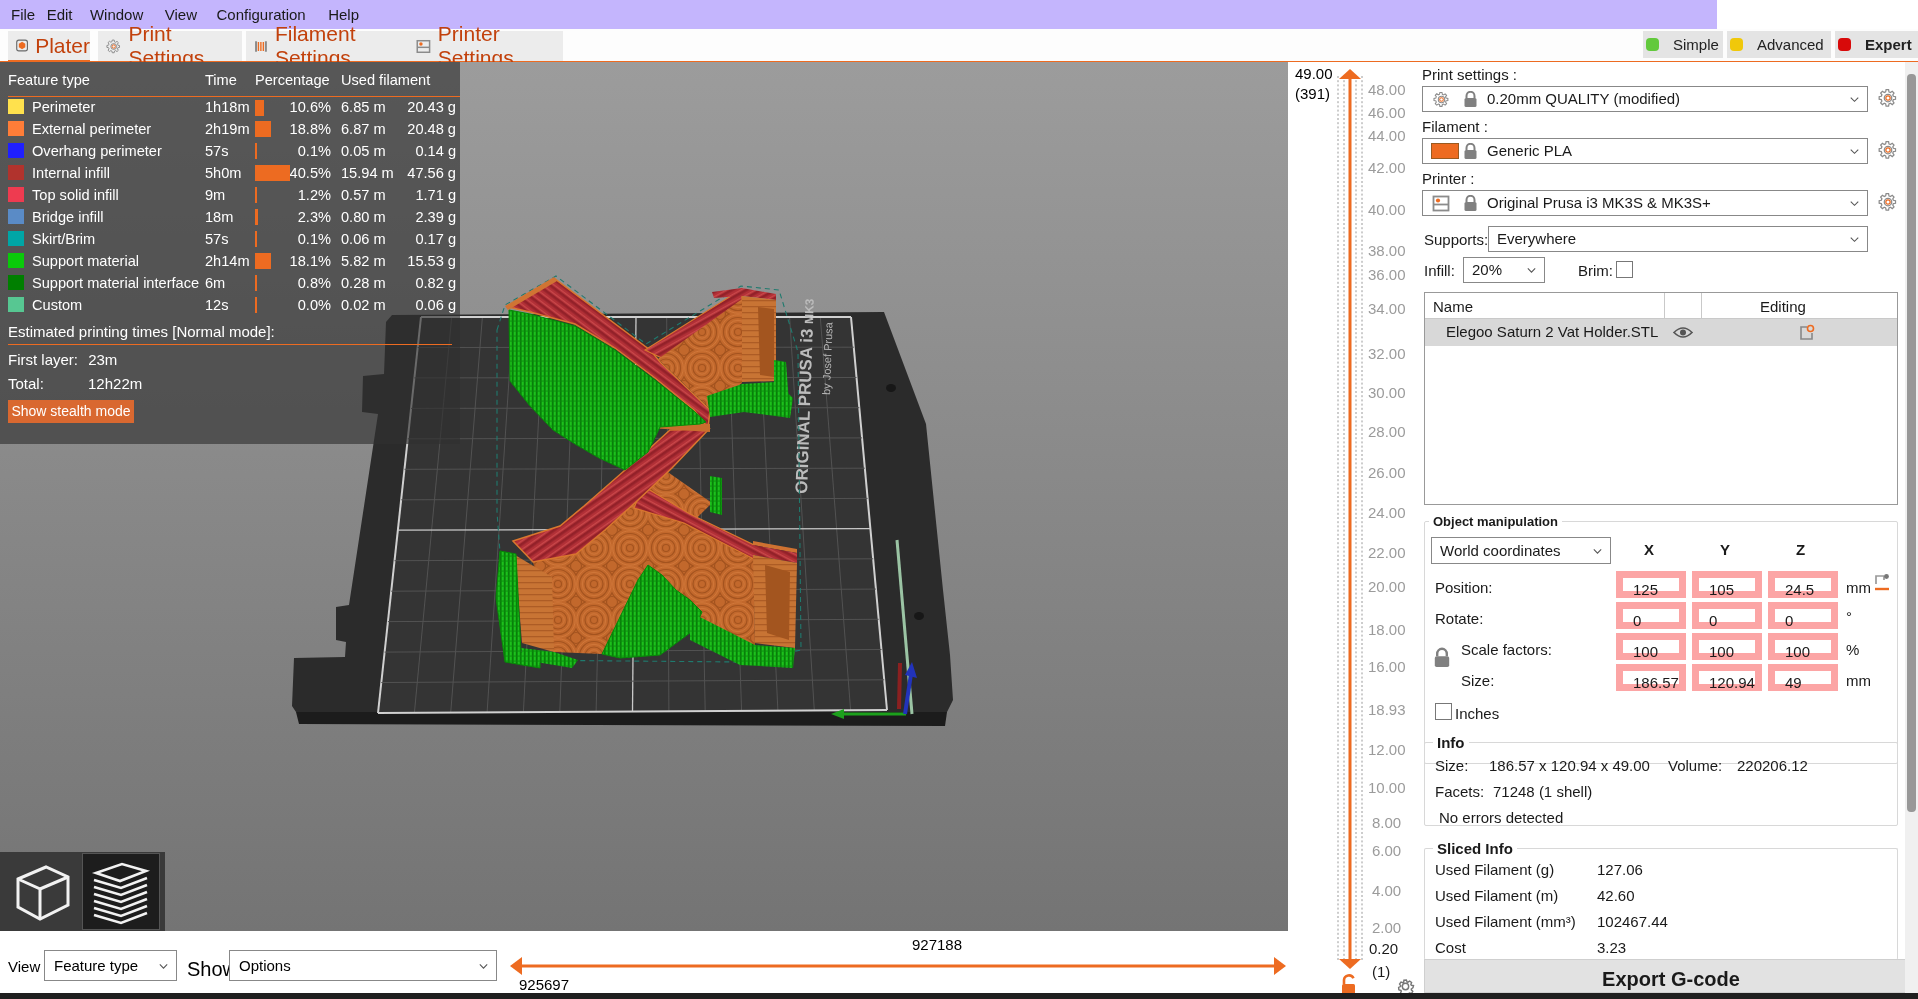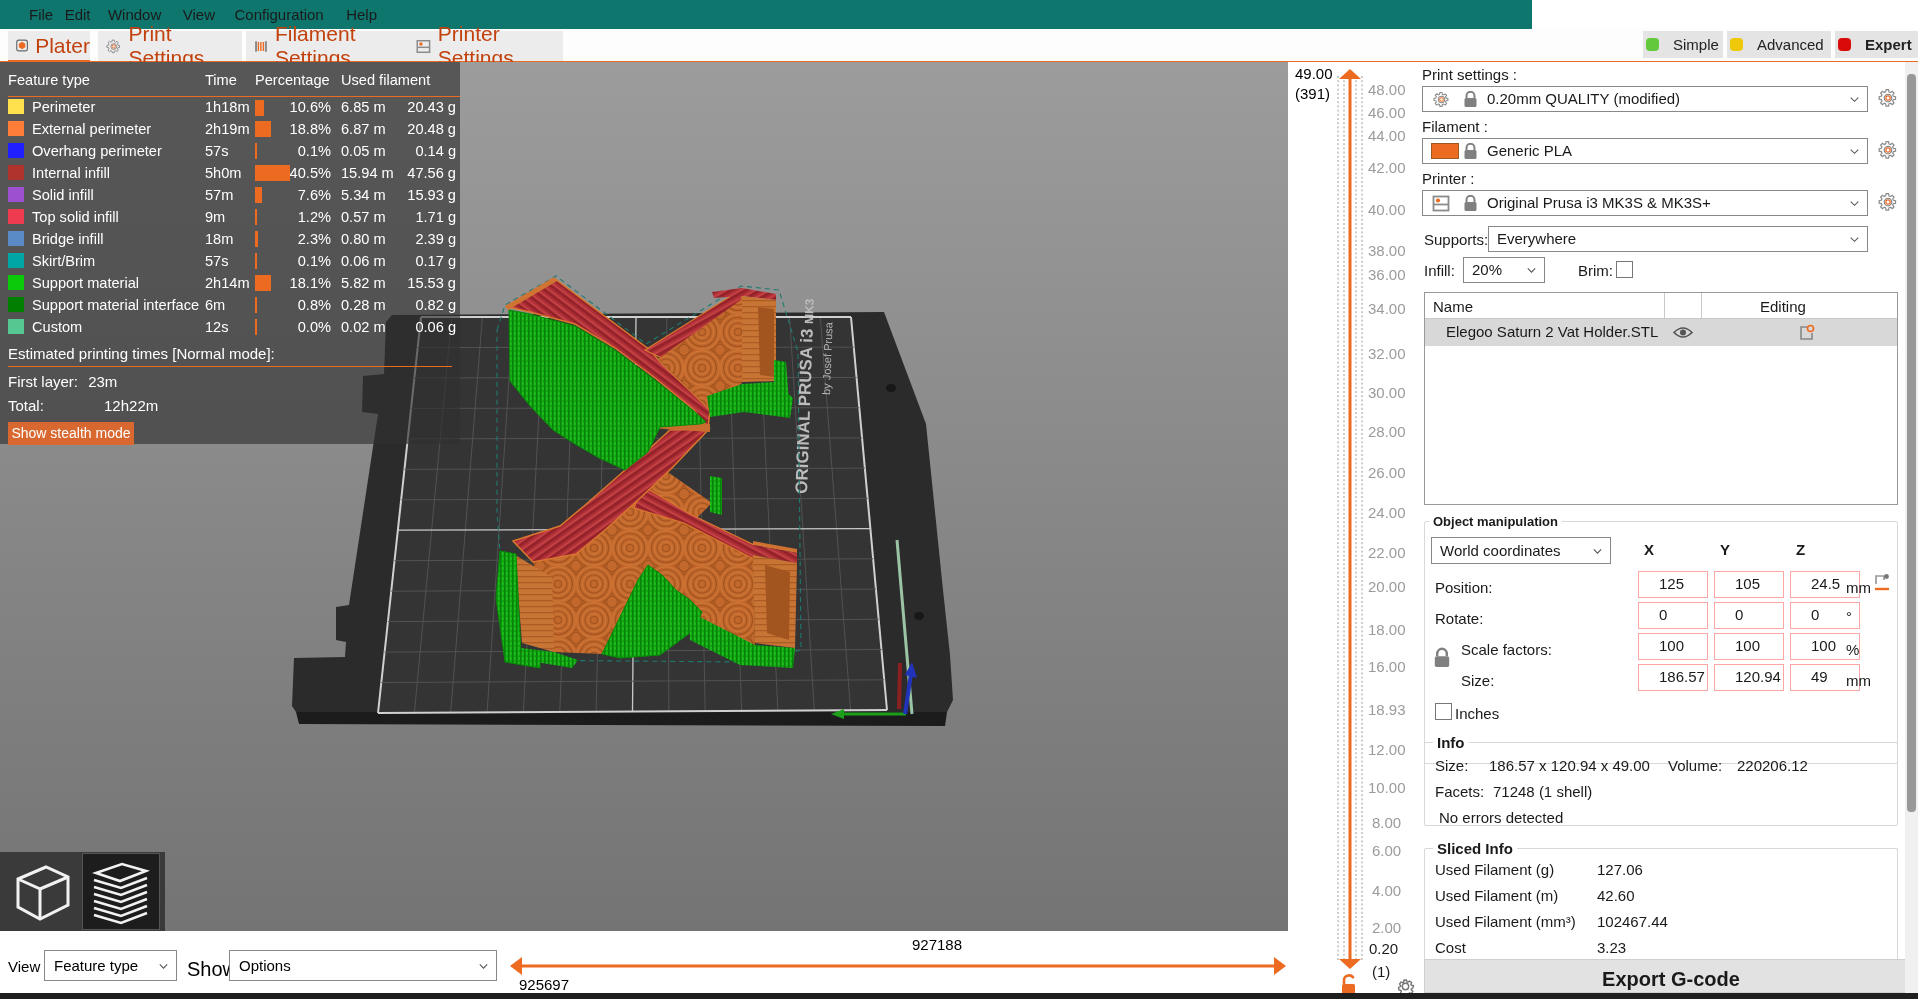--- a/index.html
+++ b/index.html
@@ -1,39 +1,39 @@
 <!DOCTYPE html>
 <html><head>
 <meta charset="utf-8">
 <style>
 * { margin:0; padding:0; box-sizing:border-box; }
 html,body { width:1918px; height:999px; overflow:hidden; background:#fff;
   font-family:"Liberation Sans", sans-serif; }
 .abs { position:absolute; }
-#menubar { left:0; top:0; width:1532px; height:29px; background:#0f766e;padding-left:18px; }
+#menubar { left:0; top:0; width:1717px; height:29px; background:#c4b5fd; }
 #menubar span { display:inline-block; font-size:15px; color:#1a1a1a; margin-top:6px; }
 #tabbar { left:0; top:29px; width:1918px; height:33px; background:#fdfdfd; border-bottom:1px solid #ed6b21; }
 .tab { position:absolute; top:2px; height:30px; background:#ececec; font-size:21px; color:#c2410c;
   display:flex; align-items:center; }
 .tab .ticon { margin:0 7px 0 8px; }
 #platertab { border-bottom:4px solid #ed6b21; height:33px; }
 .modebtn { position:absolute; top:2px; height:27px; background:#e4e4e4; font-size:15px; color:#222;
   display:flex; align-items:center; }
 .mdot { width:13px; height:13px; border-radius:4px; margin:0 14px 0 3px; }
 #viewport { left:0; top:62px; width:1288px; height:869px;
   background:linear-gradient(#9c9c9c,#747474); }
 #legend { position:absolute; left:0; top:0; width:460px; height:382px;
   background:rgba(48,48,48,0.64); color:#fff; font-size:15px; }
 #bottombar { left:0; top:931px; width:1288px; height:62px; background:#fff; }
 #botdark { left:0; top:993px; width:1918px; height:6px; background:#1f1f1f; }
 #slidercol { left:1288px; top:62px; width:132px; height:937px; background:#fff; }
 #rightpanel { left:1420px; top:62px; width:498px; height:937px; background:#fff; font-size:15px; color:#1a1a1a;}
 .combo { position:absolute; background:#fff; border:1px solid #888; }
 .chev { position:absolute; right:8px; top:50%; margin-top:-4px; width:9px; height:9px; }
-.inbox { position:absolute; border:1px solid #fca5a5; background:#fff; font-size:15px; padding:3px 0 0 20px;margin-left:22px; }
+.inbox { position:absolute; border:7px solid #fca5a5; background:#fff; font-size:15px; padding:3px 0 0 10px; }
 fieldset { border:1px solid #d8d8d8; border-radius:2px; }
 #ltable { table-layout:fixed; width:452px; }
 #ltable td { overflow:hidden; font-size:14.6px; padding:0; height:22px; vertical-align:middle; white-space:nowrap; }
 #ltable .lhead td { height:26px; vertical-align:top; padding-top:2px; border-bottom:1px solid #ed6b21; }
 .sw { display:inline-block; width:16px; height:15px; margin-right:8px; vertical-align:-2px; }
 .pb { display:inline-block; background:#ed6b21; height:16px; vertical-align:-3px; }
 #ltable td:nth-child(3) span { display:inline-block; text-align:right; width:60px; }
 #ltable td:nth-child(3) { position:relative; }
 #ltable td:nth-child(3) b.pb { position:absolute; left:0; top:3px; }
 #ltable td:nth-child(3) span { width:76px; }
@@ -262,27 +262,20 @@
             <td>0.14 g</td>
           </tr>
       <tr>
             <td><i class="sw" style="background:#b1332d"></i>Internal infill</td>
             <td>5h0m</td>
             <td><b class="pb" style="width:35px"></b><span>40.5%</span></td>
             <td>15.94 m</td>
             <td>47.56 g</td>
           </tr>
       <tr>
-            <td><i class="sw" style="background:#9d50d0"></i>Solid infill</td>
-            <td>57m</td>
-            <td><b class="pb" style="width:7px"></b><span>7.6%</span></td>
-            <td>5.34 m</td>
-            <td>15.93 g</td>
-          </tr>
-      <tr>
             <td><i class="sw" style="background:#ee3b50"></i>Top solid infill</td>
             <td>9m</td>
             <td><b class="pb" style="width:2px"></b><span>1.2%</span></td>
             <td>0.57 m</td>
             <td>1.71 g</td>
           </tr>
       <tr>
             <td><i class="sw" style="background:#5a8bc6"></i>Bridge infill</td>
             <td>18m</td>
             <td><b class="pb" style="width:3px"></b><span>2.3%</span></td>
@@ -315,21 +308,21 @@
             <td>12s</td>
             <td><b class="pb" style="width:2px"></b><span>0.0%</span></td>
             <td>0.02 m</td>
             <td>0.06 g</td>
           </tr>
     </tbody>
       </table>
     <div style="margin:7px 0 0 8px;">Estimated printing times [Normal mode]:</div>
     <div style="margin:4px 8px 0 8px; border-top:1px solid #ed6b21;"></div>
     <div style="margin:6px 0 0 8px;">First layer: <span style="margin-left:6px">23m</span></div>
-    <div style="margin:7px 0 0 8px;">Total: <span style="margin-left:56px">12h22m</span></div>
+    <div style="margin:7px 0 0 8px;">Total: <span style="margin-left:40px">12h22m</span></div>
     <div id="stealthbtn">Show stealth mode</div>
   </div>
   <div id="viewicons">
     <div style="position:absolute; left:0px; top:790px; width:165px; height:79px; background:#3a3a3a;"></div>
     <svg style="position:absolute; left:8px; top:795px;" width="70" height="70" viewBox="0 0 70 70">
       <g fill="none" stroke="#f2f2f2" stroke-width="3">
         <polygon points="10,22 38,10 60,20 60,48 32,62 10,50"></polygon>
         <polyline points="10,22 32,32 32,62"></polyline>
         <polyline points="32,32 60,20"></polyline>
       </g>

